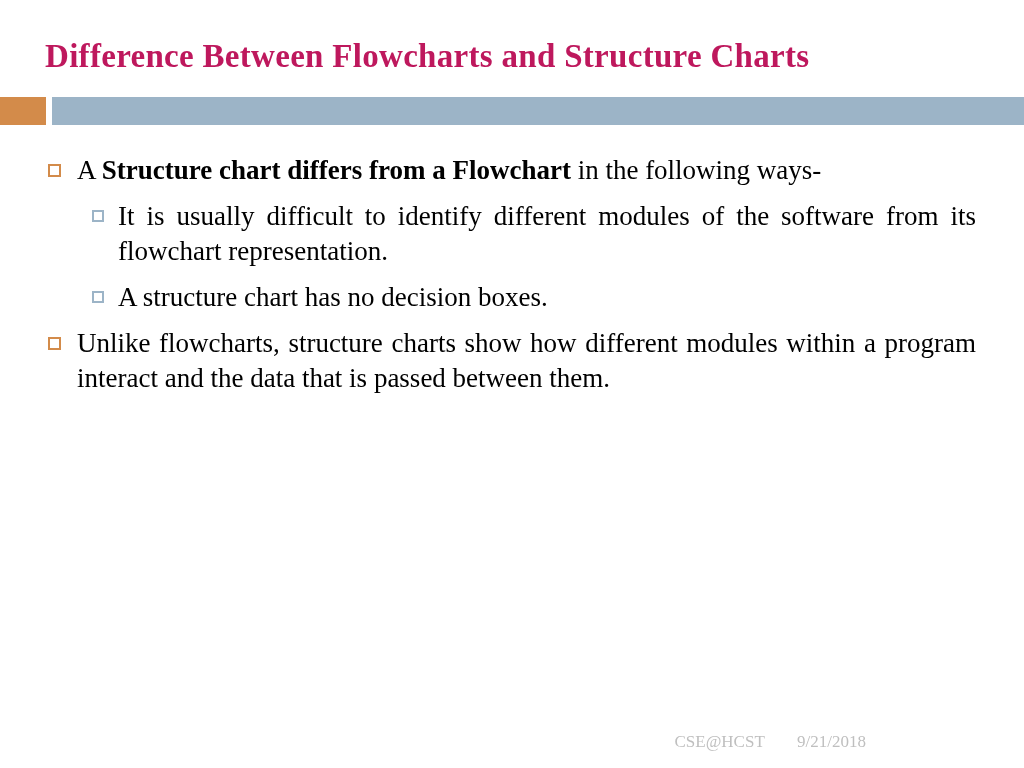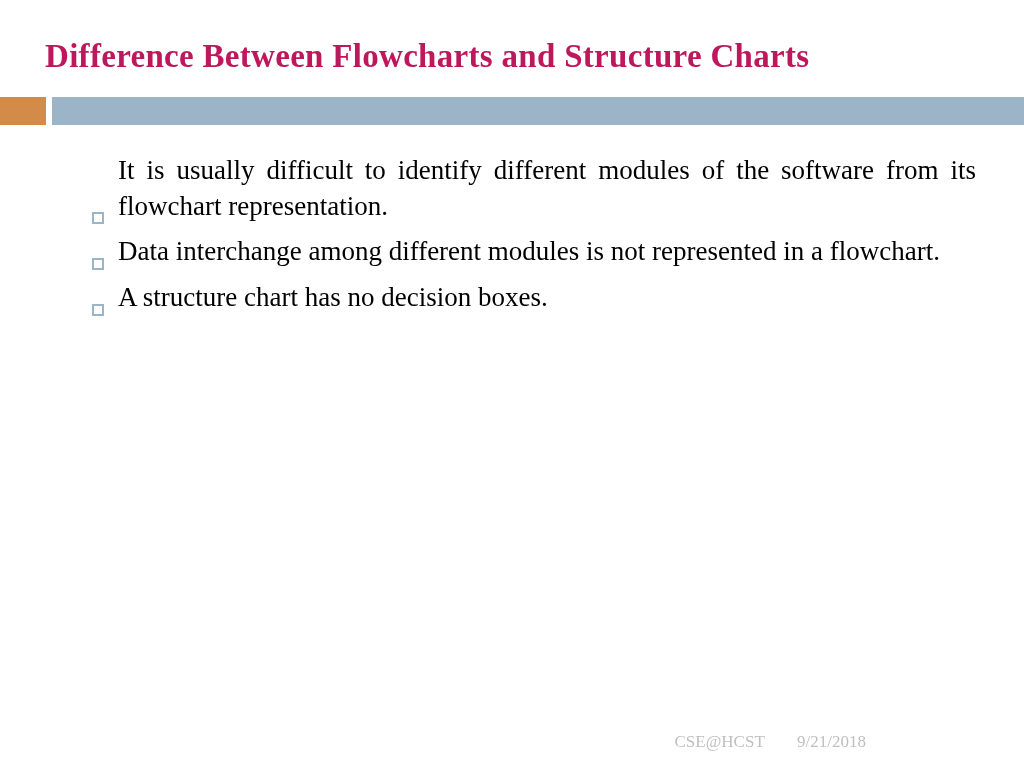--- a/index.html
+++ b/index.html
@@ -48,21 +48,21 @@
     flex-shrink: 0;
     width: 13px;
     height: 13px;
     border: 2px solid #d38b4a;
     margin-top: 11px;
     margin-right: 16px;
   }
   .li1 .txt { flex: 1; }
   .li2 {
     display: flex;
-    align-items: flex-end;
+    align-items: flex-start;
     margin-left: 44px;
     margin-bottom: 10px;
     font-size: 27px;
     line-height: 1.32;
     text-align: justify;
   }
   .li2 .bullet {
     flex-shrink: 0;
     width: 12px;
     height: 12px;
@@ -86,33 +86,37 @@
 
 <h1 class="slide-title">Difference Between Flowcharts and Structure Charts</h1>
 
 <div class="accent-row">
   <div class="accent-orange"></div>
   <div class="accent-blue"></div>
 </div>
 
 <div class="content">
 
+  <div class="li1">
+    <span class="bullet"></span>
+    <span class="txt"><span>A </span><span class="bold">Structure chart differs from a Flowchart</span><span> in the following ways-</span></span>
+  </div>
 
   <div class="li2">
     <span class="bullet"></span>
     <span class="txt">It is usually difficult to identify different modules of the software from its flowchart representation.</span>
   </div>
   <div class="li2">
     <span class="bullet"></span>
-    <span class="txt">Data interchange among different modules is not represented in a flowchart.</span>
-  </div>
-  <div class="li2">
-    <span class="bullet"></span>
     <span class="txt">A structure chart has no decision boxes.</span>
   </div>
 
+  <div class="li1">
+    <span class="bullet"></span>
+    <span class="txt">Unlike flowcharts, structure charts show how different modules within a program interact and the data that is passed between them.</span>
+  </div>
 
 </div>
 
 <div class="footer">
   <span>CSE@HCST</span>
   <span>9/21/2018</span>
 </div>
 
 </body></html>

